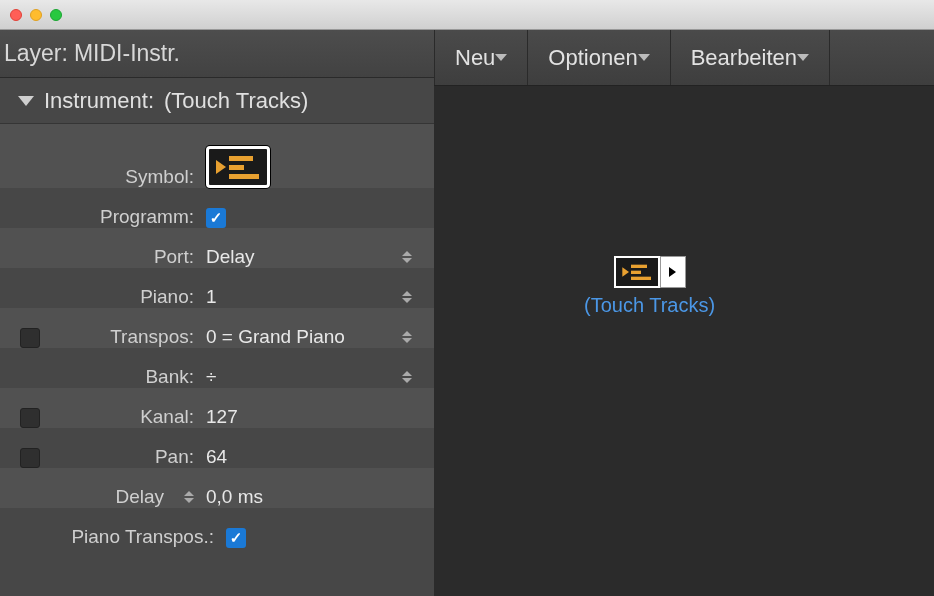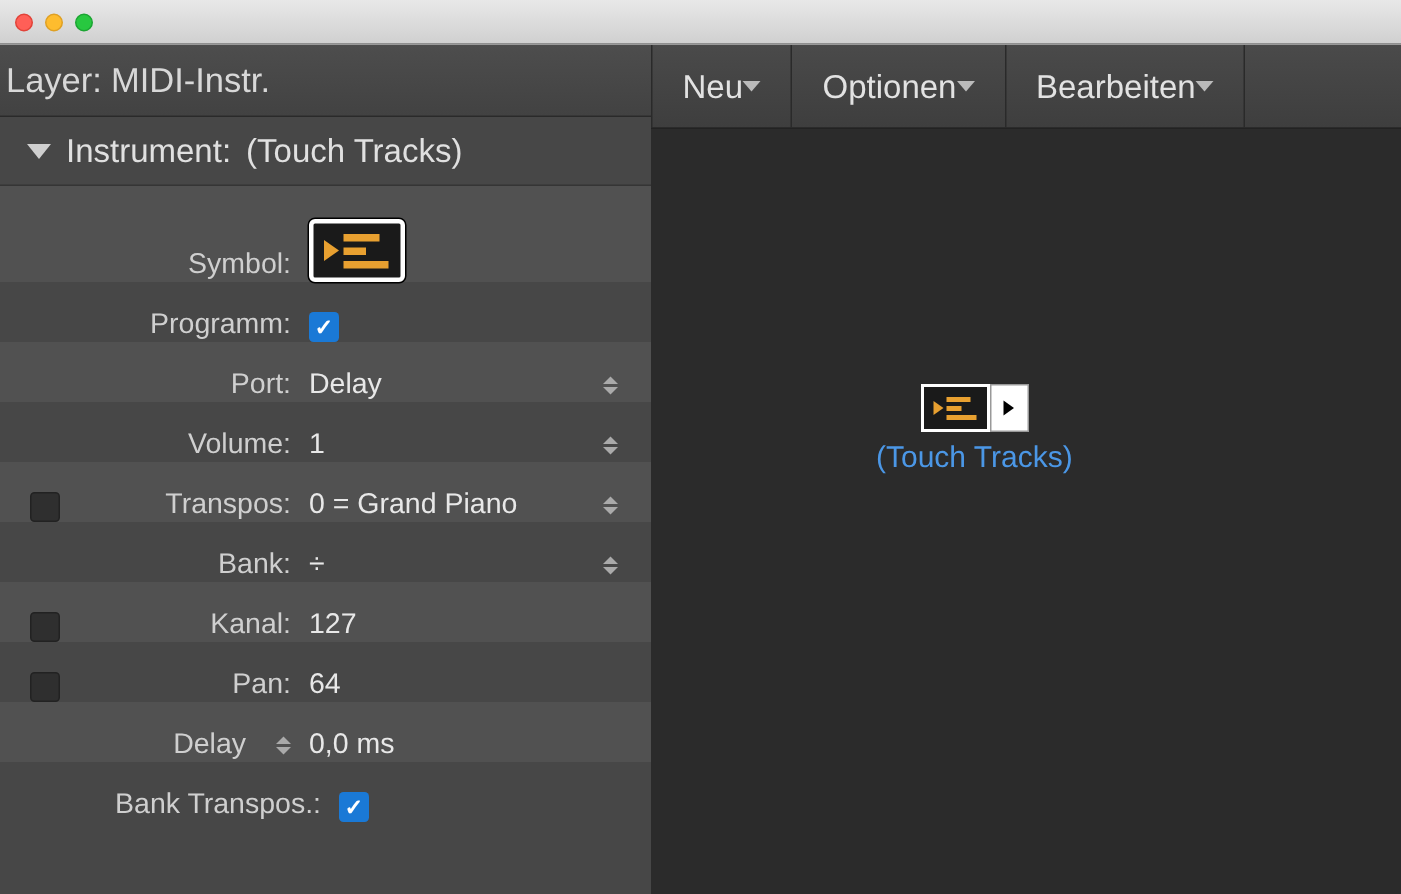--- a/index.html
+++ b/index.html
@@ -96,21 +96,21 @@
           <div class="row-value">
             <span>Delay</span>
             <span class="stepper">
                 <span class="stepper-up"></span>
                 <span class="stepper-down"></span>
               </span>
           </div>
         </div>
         <div class="row">
           <div class="row-checkbox-slot"></div>
-          <div class="row-label">Volume:</div>
+          <div class="row-label">Piano:</div>
           <div class="row-value">
             <span>1</span>
             <span class="stepper">
                 <span class="stepper-up"></span>
                 <span class="stepper-down"></span>
               </span>
           </div>
         </div>
         <div class="row row-alt">
           <div class="row-checkbox-slot">
@@ -164,21 +164,21 @@
                   <span class="stepper-down"></span>
                 </span>
             </span>
           </div>
           <div class="row-value">
             <span>0,0 ms</span>
           </div>
         </div>
         <div class="row">
           <div class="row-checkbox-slot"></div>
-          <div class="row-label" style="width:160px;">Bank Transpos.:</div>
+          <div class="row-label" style="width:160px;">Piano Transpos.:</div>
           <div class="row-value">
             <div class="chk chk-checked"></div>
           </div>
         </div>
       </div>
     </div>
     <div class="main">
       <div class="toolbar">
         <div class="tb-btn">
           <span>Neu</span>

